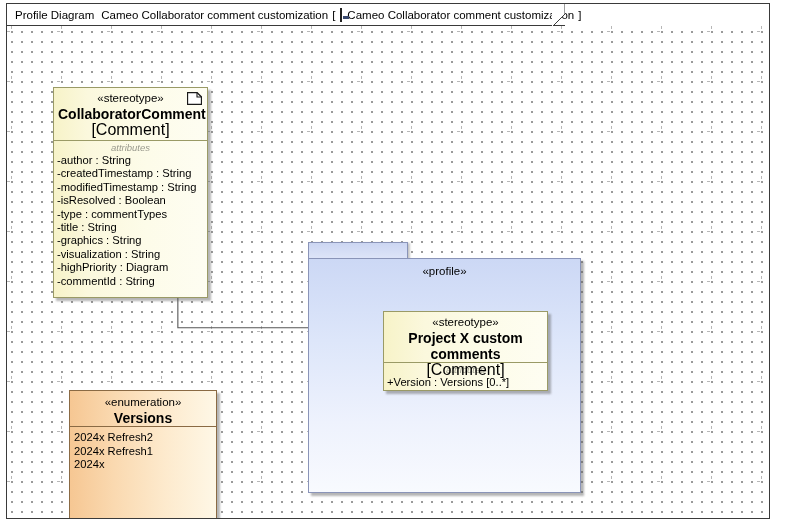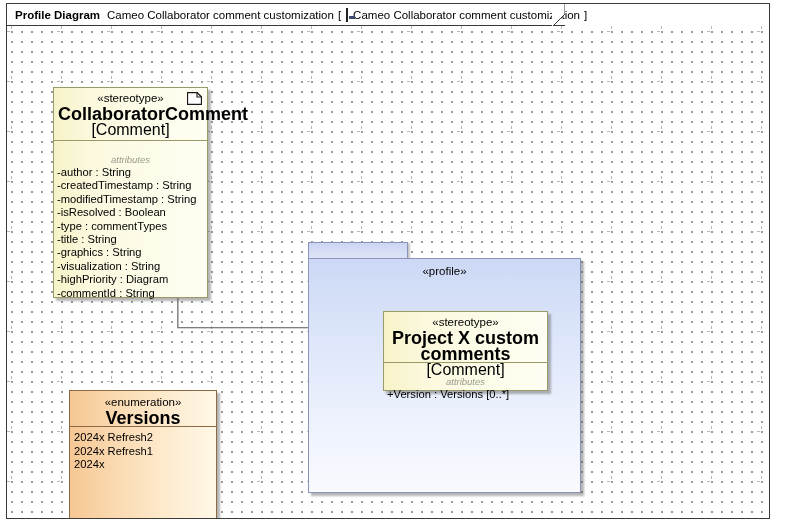--- a/index.html
+++ b/index.html
@@ -70,21 +70,21 @@
     display: flex;
     align-items: center;
     background: #ffffff;
     white-space: nowrap;
     padding: 0 0 0 8px;
     box-sizing: border-box;
     width: 558px;
   }
   .hdr-kind {
     font-size: 11.5px;
-    font-weight: bold;
+    font-weight: normal;
     color: #000000;
     margin-right: 7px;
   }
   .hdr-name {
     font-size: 11.5px;
     color: #000000;
     margin-right: 4px;
   }
   .hdr-bracket {
     font-size: 11.5px;
@@ -141,38 +141,37 @@
     text-align: center;
     padding: 3px 4px 14px 4px;
     position: relative;
   }
   .stereo-line {
     font-size: 11.5px;
     color: #000000;
     line-height: 15px;
   }
   .name-line {
-    font-size: 18px;
+    font-size: 14px;
     font-weight: bold;
     color: #000000;
     line-height: 16px;
   }
   .meta-line {
     font-size: 16px;
     color: #000000;
     line-height: 15px;
   }
   .attrs-label {
     text-align: center;
     font-size: 9.5px;
     font-style: italic;
     color: #9a9a8d;
     line-height: 12px;
     padding-top: 1px;
-    margin-top: 12px;
   }
   .attr {
     font-size: 11.2px;
     color: #000000;
     line-height: 13.4px;
     padding-left: 3px;
     white-space: nowrap;
   }
   .lit {
     font-size: 11.2px;

